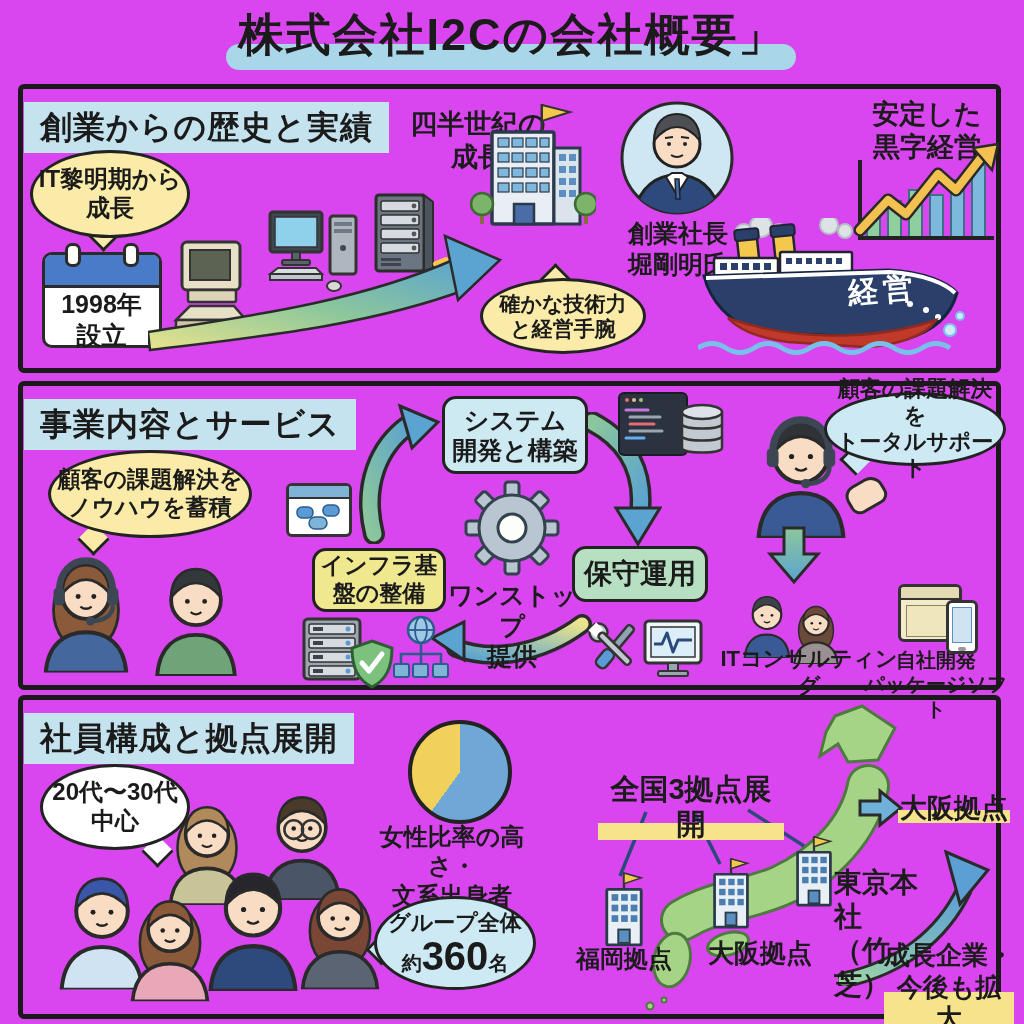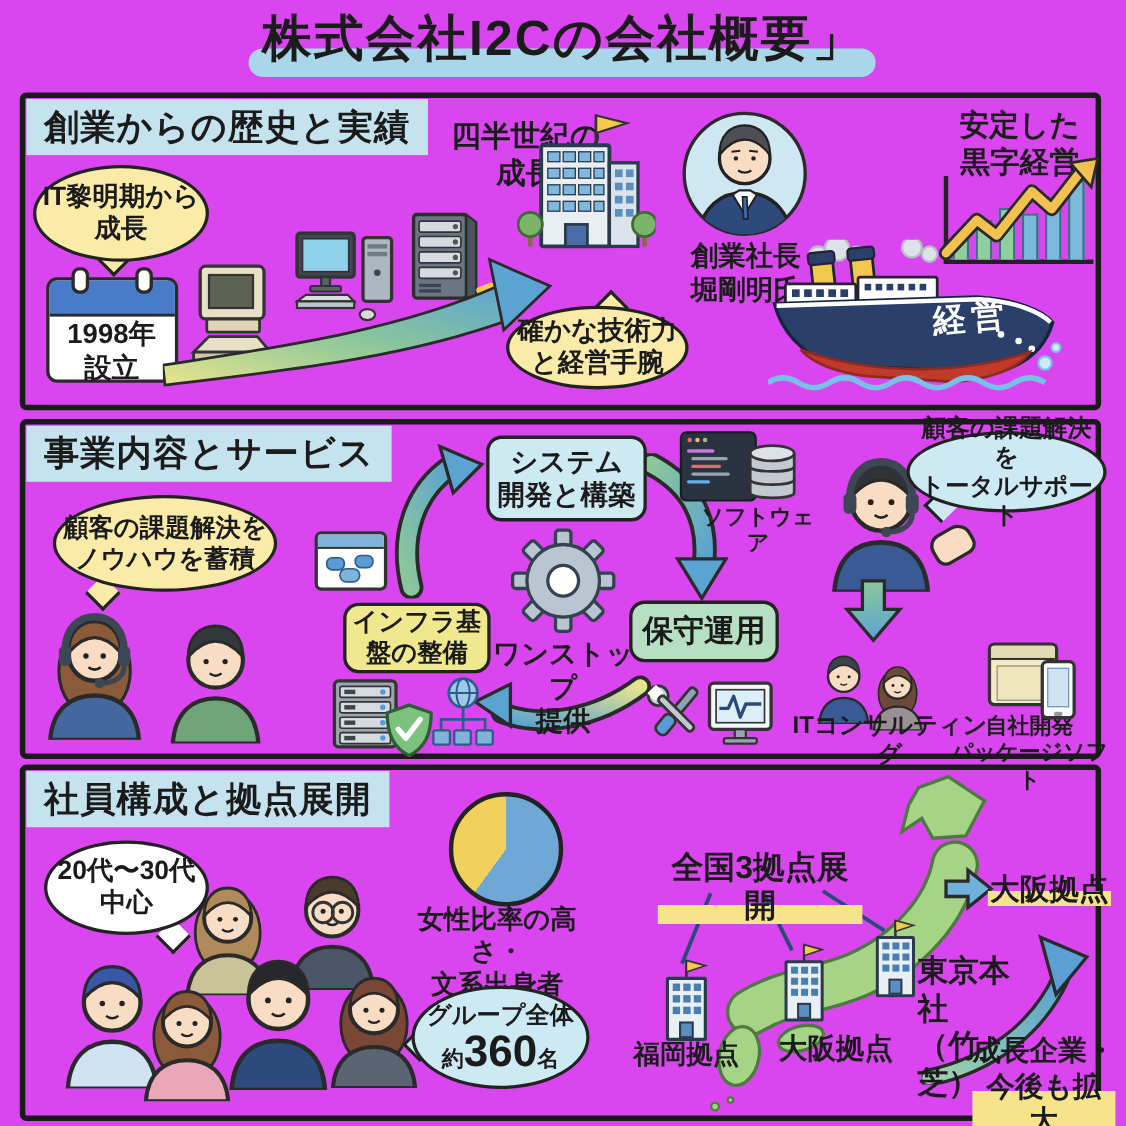--- a/index.html
+++ b/index.html
@@ -1,21 +1,21 @@
 <!DOCTYPE html>
 <html><head>
 <meta charset="utf-8">
 <style>
   html,body{margin:0;padding:0;background:#fff;}
   body{font-family:"Liberation Sans","DejaVu Sans",sans-serif;color:#1b1b1b;}
   #canvas{position:relative;width:1024px;height:1024px;background:#d946ef;overflow:hidden;}
   .abs{position:absolute;}
   .pre{white-space:pre-line;}
   .sec{position:absolute;left:18px;width:983px;border:5px solid #1a1a1a;border-radius:6px;box-sizing:border-box;}
-  .sechead{position:absolute;background:#c5e3ee;font-weight:bold;font-size:32px;line-height:1.1;padding:8px 16px;letter-spacing:1px;}
+  .sechead{position:absolute;background:#c5e3ee;font-weight:bold;font-size:32px;line-height:1.1;padding:8px 16px;letter-spacing:1px;margin-top:12px;}
   .t{position:absolute;font-weight:bold;text-align:center;line-height:1.22;}
   .bubble{position:absolute;border:3.5px solid #222;border-radius:50%;display:flex;align-items:center;justify-content:center;text-align:center;font-weight:bold;line-height:1.2;box-sizing:border-box;z-index:3;}
   .tail{position:absolute;width:20px;height:20px;transform:rotate(45deg);z-index:2;}
   .cyclebox{position:absolute;border:3.5px solid #222;border-radius:14px;display:flex;align-items:center;justify-content:center;text-align:center;font-weight:bold;line-height:1.2;box-sizing:border-box;z-index:3;}
   .mark-under{background:linear-gradient(transparent 72%, #f6e38b 72% 96%, transparent 96%);}
   .mark-half{background:linear-gradient(transparent 55%, #f6e38b 55% 95%, transparent 95%);}
   .bar-wrap{position:absolute;display:flex;align-items:flex-end;gap:6px;border-left:4px solid #222;border-bottom:4px solid #222;padding:0 4px;box-sizing:border-box;}
   .bar{width:15px;border:2px solid #3f6e86;border-bottom:none;box-sizing:border-box;}
   .pie{position:absolute;border-radius:50%;border:4px solid #222;box-sizing:border-box;}
   .calendar{position:absolute;background:#fff;border:3.5px solid #2a2a2a;border-radius:10px;box-sizing:border-box;}
@@ -144,21 +144,21 @@
     <rect x="44" y="104" width="20" height="20" fill="#4a6da8" stroke="#2b3a4a" stroke-width="2.5"></rect>
     <g>
       <rect x="10" y="112" width="4" height="12" fill="#8a6a42"></rect>
         <circle cx="12" cy="104" r="11" fill="#7cb56a" stroke="#3d6b33" stroke-width="2.5"></circle>
       <rect x="114" y="112" width="4" height="12" fill="#8a6a42"></rect>
         <circle cx="116" cy="104" r="11" fill="#7cb56a" stroke="#3d6b33" stroke-width="2.5"></circle>
     </g>
   </svg>
 
   <div class="tail" style="left:544px;top:268px;background:#faeca8;border-left:3.5px solid #222;border-top:3.5px solid #222;"></div>
-  <div class="bubble pre" style="left:460px;top:278px;width:166px;height:76px;background:#faeca8;font-size:24px;">確かな技術力
+  <div class="bubble pre" style="left:480px;top:278px;width:166px;height:76px;background:#faeca8;font-size:21px;">確かな技術力
 と経営手腕</div>
 
   <svg class="abs" style="left:618px;top:99px;" width="118" height="118" viewBox="0 0 118 118">
     <defs>
         <clipPath id="pc">
           <circle cx="59" cy="59" r="55"></circle>
         </clipPath>
       </defs>
     <circle cx="59" cy="59" r="55" fill="#cfe7f2" stroke="#2a2a2a" stroke-width="3"></circle>
     <g clip-path="url(#pc)">
@@ -395,21 +395,20 @@
           <line x1="10" y1="37" x2="42" y2="37" stroke="#9aa5b1"></line>
         <line x1="6" y1="44" x2="24" y2="44" stroke="#61afef"></line>
       </g>
     </svg>
   </div>
   <svg class="abs" style="left:676px;top:402px;" width="52" height="58" viewBox="0 0 52 58">
     <path d="M6,10 L6,46 C6,52 46,52 46,46 L46,10" fill="#c2c9d1" stroke="#333" stroke-width="2.5"></path>
     <ellipse cx="26" cy="10" rx="20" ry="7" fill="#dde2e8" stroke="#333" stroke-width="2.5"></ellipse>
     <path d="M6,22 C6,28 46,28 46,22 M6,34 C6,40 46,40 46,34" fill="none" stroke="#333" stroke-width="2.5"></path>
   </svg>
-  <div class="t" style="left:634px;top:458px;width:110px;font-size:20px;">ソフトウェア</div>
 
   <svg class="abs" style="left:300px;top:616px;" width="64" height="66" viewBox="0 0 64 66">
     <rect x="4" y="3" width="56" height="60" rx="4" fill="#9aa5af" stroke="#333" stroke-width="3"></rect>
     <g fill="#d5dbe1" stroke="#333" stroke-width="1.5">
       <rect x="9" y="8" width="46" height="10" rx="2"></rect>
         <rect x="9" y="22" width="46" height="10" rx="2"></rect>
       <rect x="9" y="36" width="46" height="10" rx="2"></rect>
         <rect x="9" y="50" width="46" height="10" rx="2"></rect>
     </g>
     <g fill="#3d444c">

